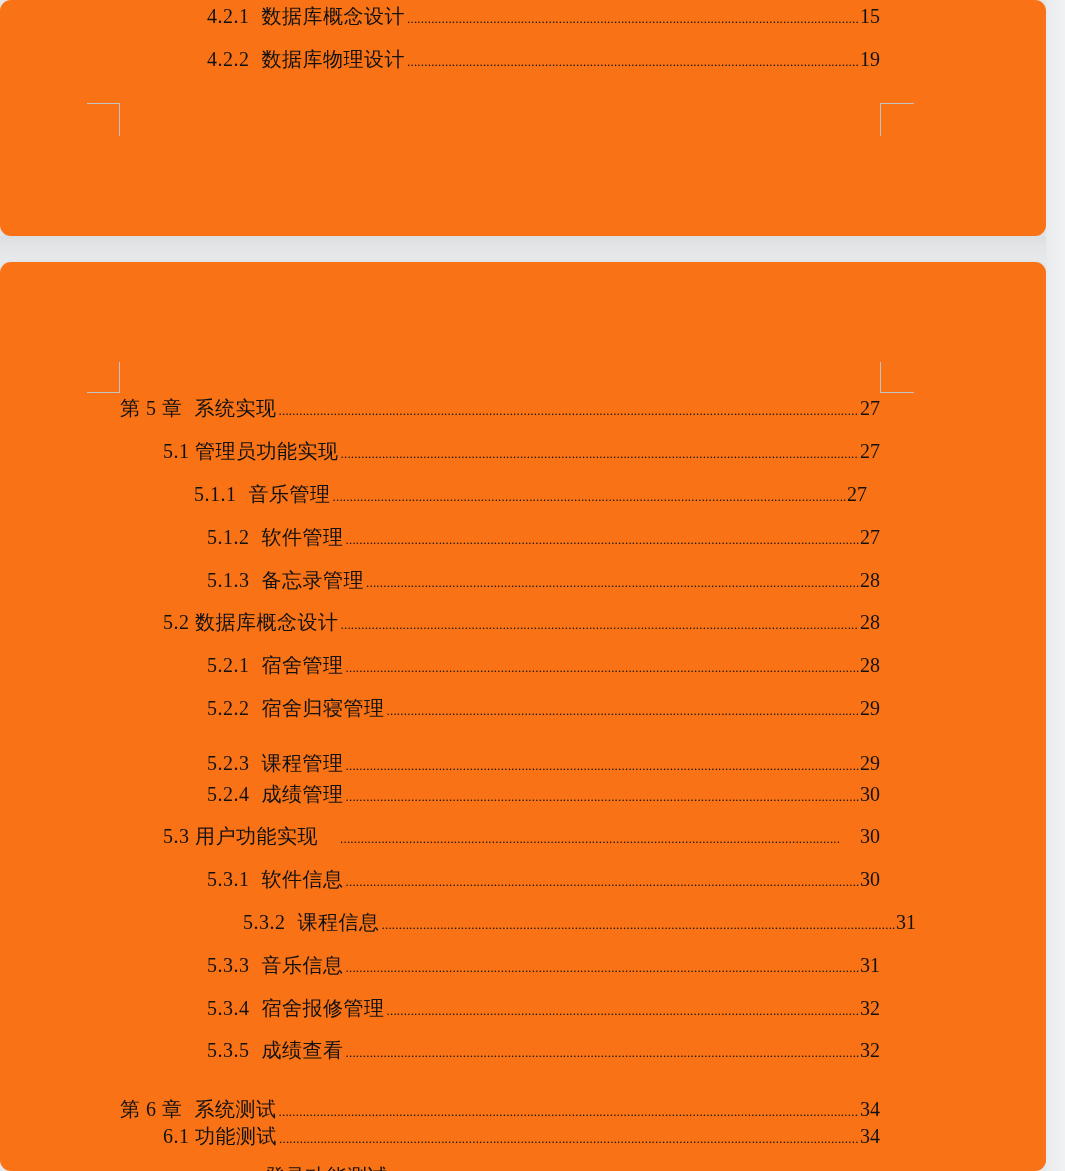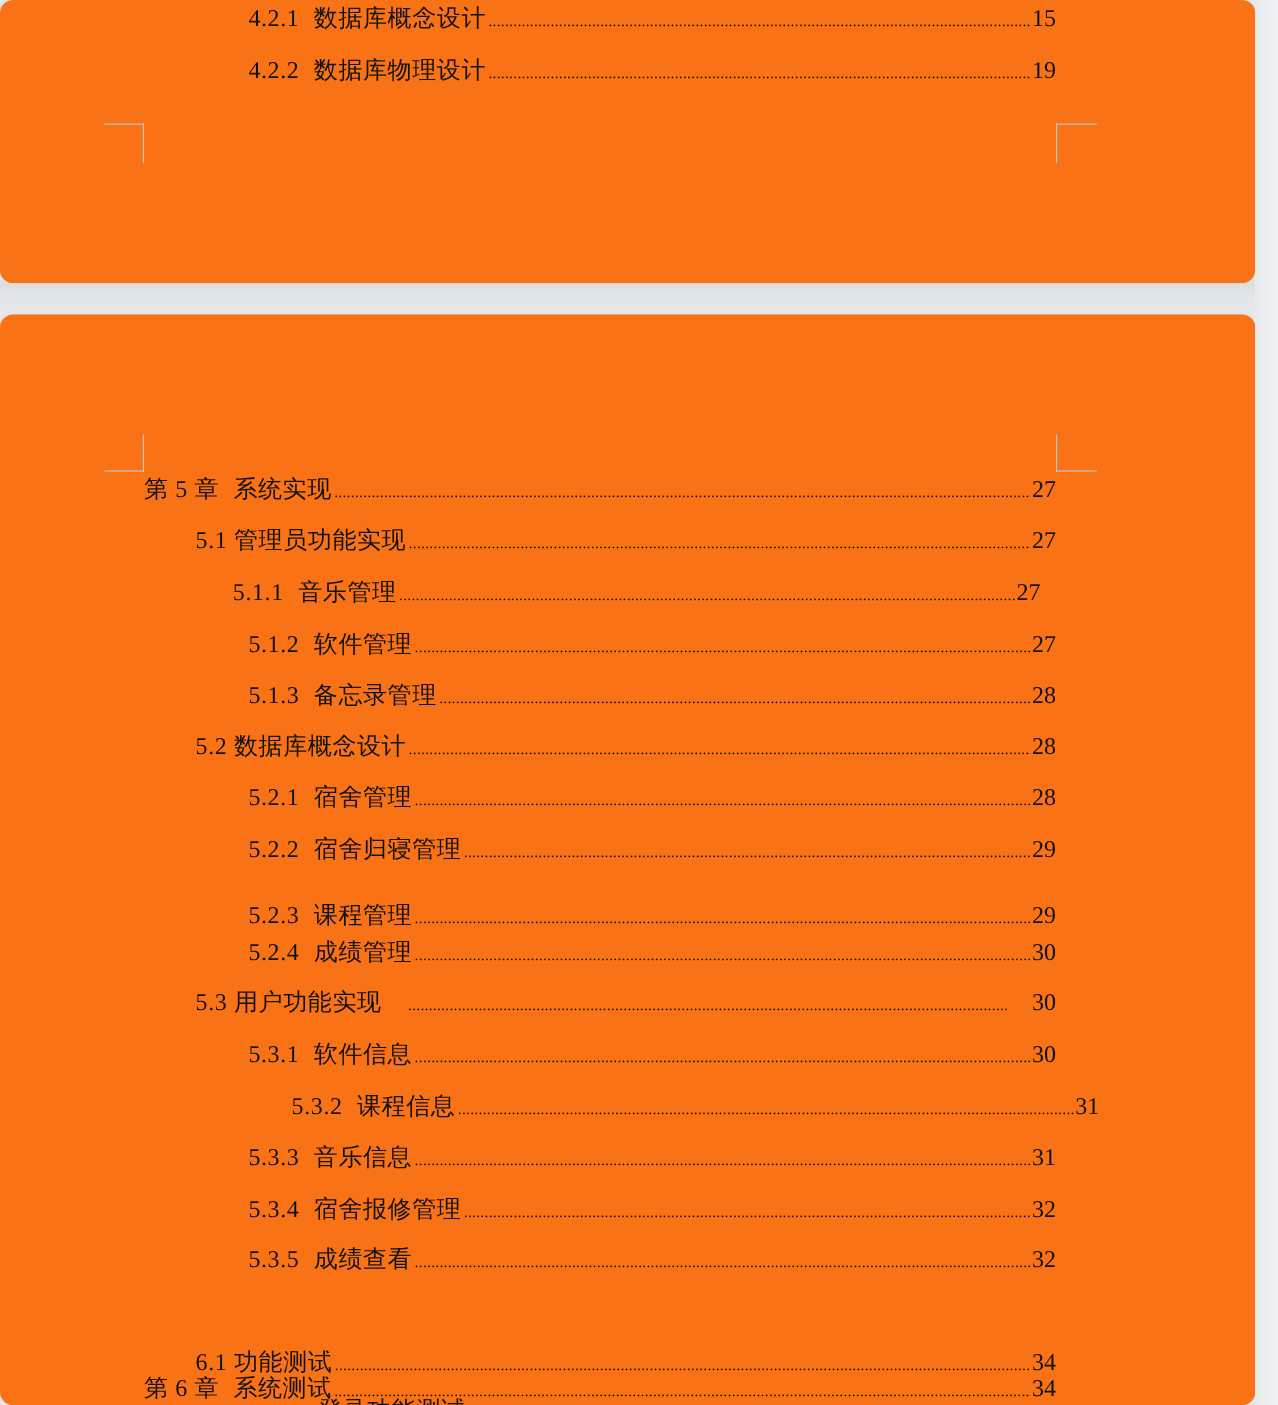--- a/index.html
+++ b/index.html
@@ -135,21 +135,21 @@
     <div class="toc-line" style="left:207px; top:733px; width:673px;">
       <span class="label"><span>5.3.4</span><span class="num-gap"></span><span>宿舍报修管理</span></span>
       <span class="dots">........................................................................................................................................................................................................</span>
       <span class="page-num">32</span>
     </div>
     <div class="toc-line" style="left:207px; top:775px; width:673px;">
       <span class="label"><span>5.3.5</span><span class="num-gap"></span><span>成绩查看</span></span>
       <span class="dots">........................................................................................................................................................................................................</span>
       <span class="page-num">32</span>
     </div>
-    <div class="toc-line" style="left:120px; top:834px; width:760px;margin-top:48px;">
+    <div class="toc-line" style="left:120px; top:834px; width:760px;">
       <span class="label"><span>第 6 章</span><span class="num-gap"></span><span>系统测试</span></span>
       <span class="dots">........................................................................................................................................................................................................</span>
       <span class="page-num">34</span>
     </div>
     <div class="toc-line" style="left:163px; top:861px; width:717px;">
       <span class="label"><span>6.1</span> <span>功能测试</span></span>
       <span class="dots">........................................................................................................................................................................................................</span>
       <span class="page-num">34</span>
     </div>
     <div class="toc-line" style="left:265px; top:901px; width:300px;">

